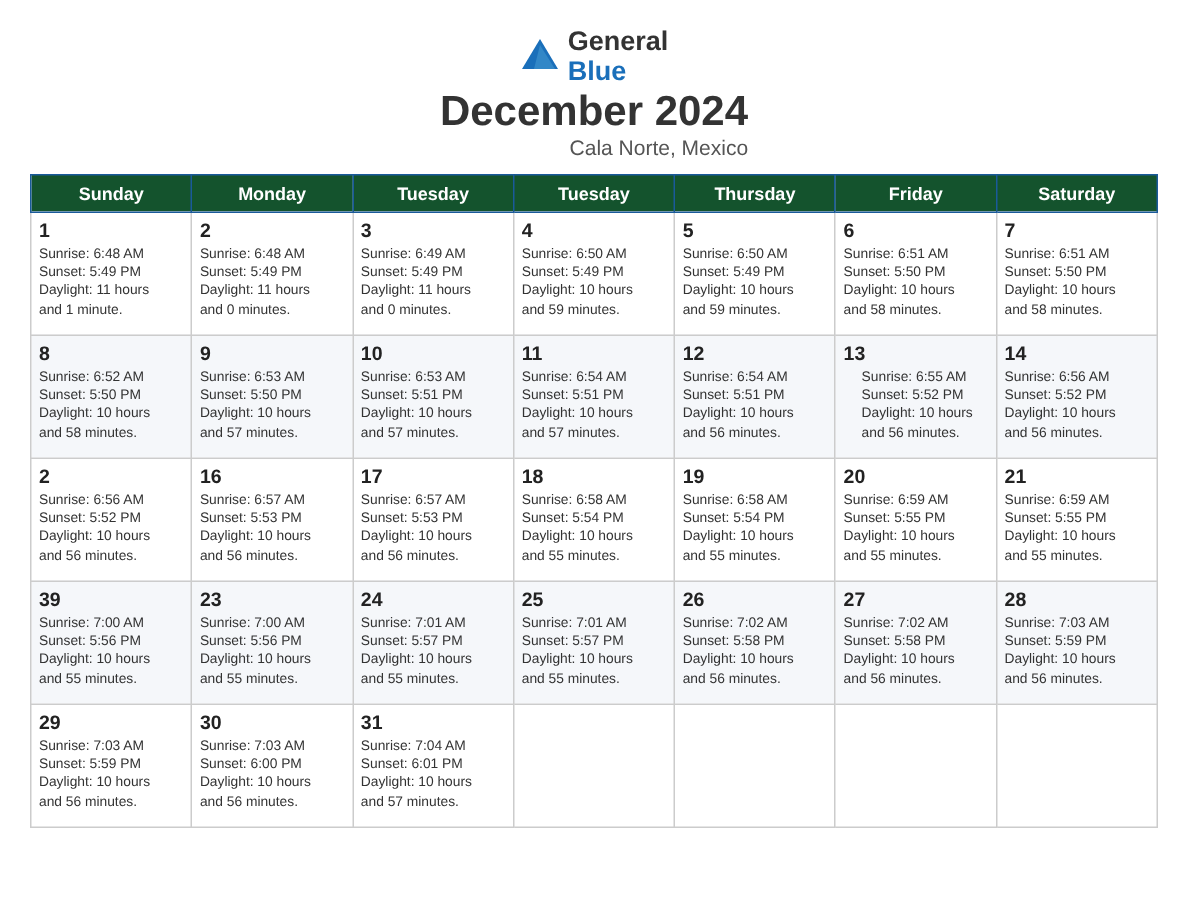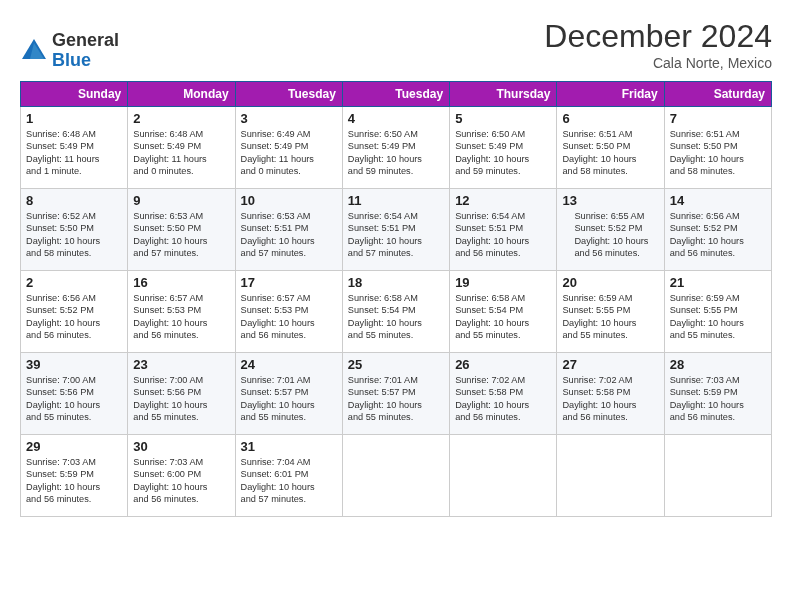--- a/index.html
+++ b/index.html
@@ -11,22 +11,23 @@
       overflow: hidden;
     }
     .container {
       width: 792px;
       height: 612px;
       padding: 18px 20px 10px 20px;
     }
     .header {
       display: flex;
       justify-content: space-between;
-      align-items: flex-end;
+      align-items: center;
       margin-bottom: 10px;
+      flex-direction: column;
     }
     .logo {
       display: flex;
       align-items: center;
     }
     .logo-text {
       display: flex;
       flex-direction: column;
       line-height: 1.1;
     }
@@ -42,37 +43,37 @@
     }
     .logo-icon {
       width: 28px;
       height: 28px;
       margin-right: 4px;
     }
     .title-section {
       text-align: right;
     }
     .month-title {
-      font-size: 32px;
-      font-weight: normal;
+      font-size: 28px;
+      font-weight: bold;
       color: #333;
     }
     .location {
       font-size: 14px;
       color: #555;
     }
     .calendar {
       width: 100%;
       border-collapse: collapse;
       font-size: 10px;
     }
     .calendar th {
-      background-color: #a21caf;
+      background-color: #14532d;
       color: white;
-      text-align: right;
+      text-align: center;
       padding: 5px 6px;
       font-size: 12px;
       font-weight: bold;
       border: 1px solid #1a5a9a;
     }
     .calendar td {
       border: 1px solid #ccc;
       vertical-align: top;
       padding: 4px 5px;
       width: calc(100% / 7);

